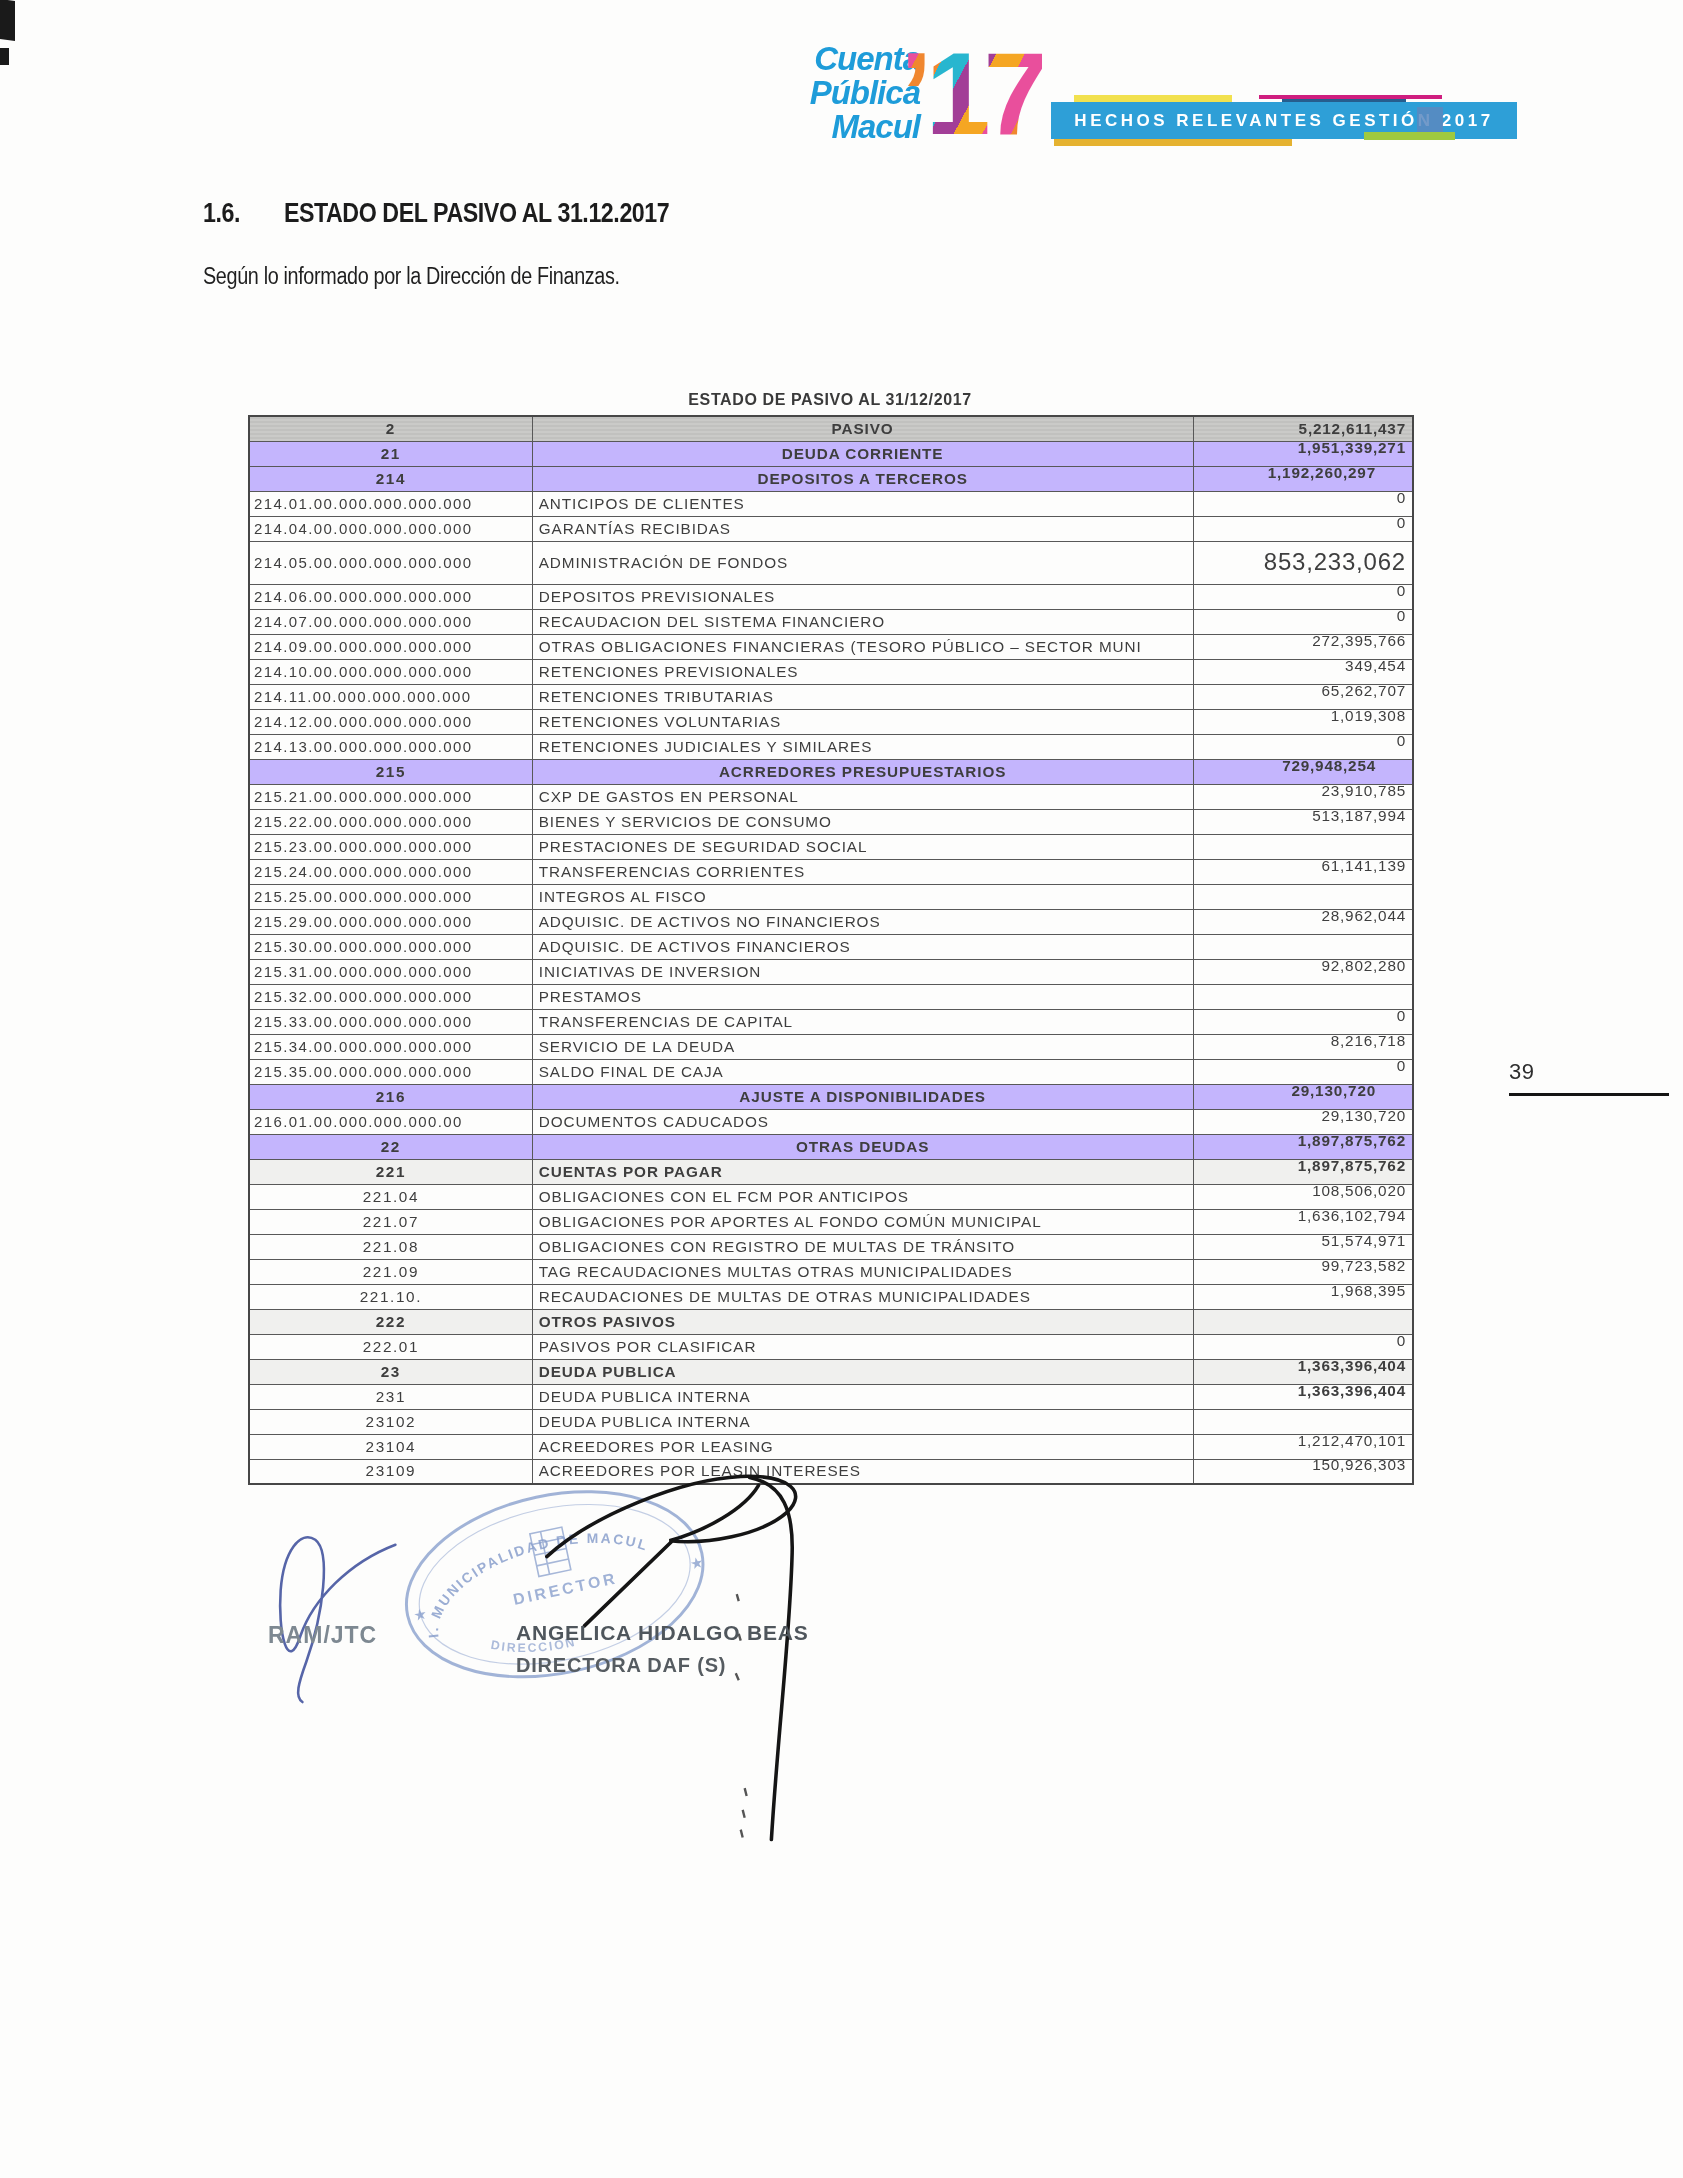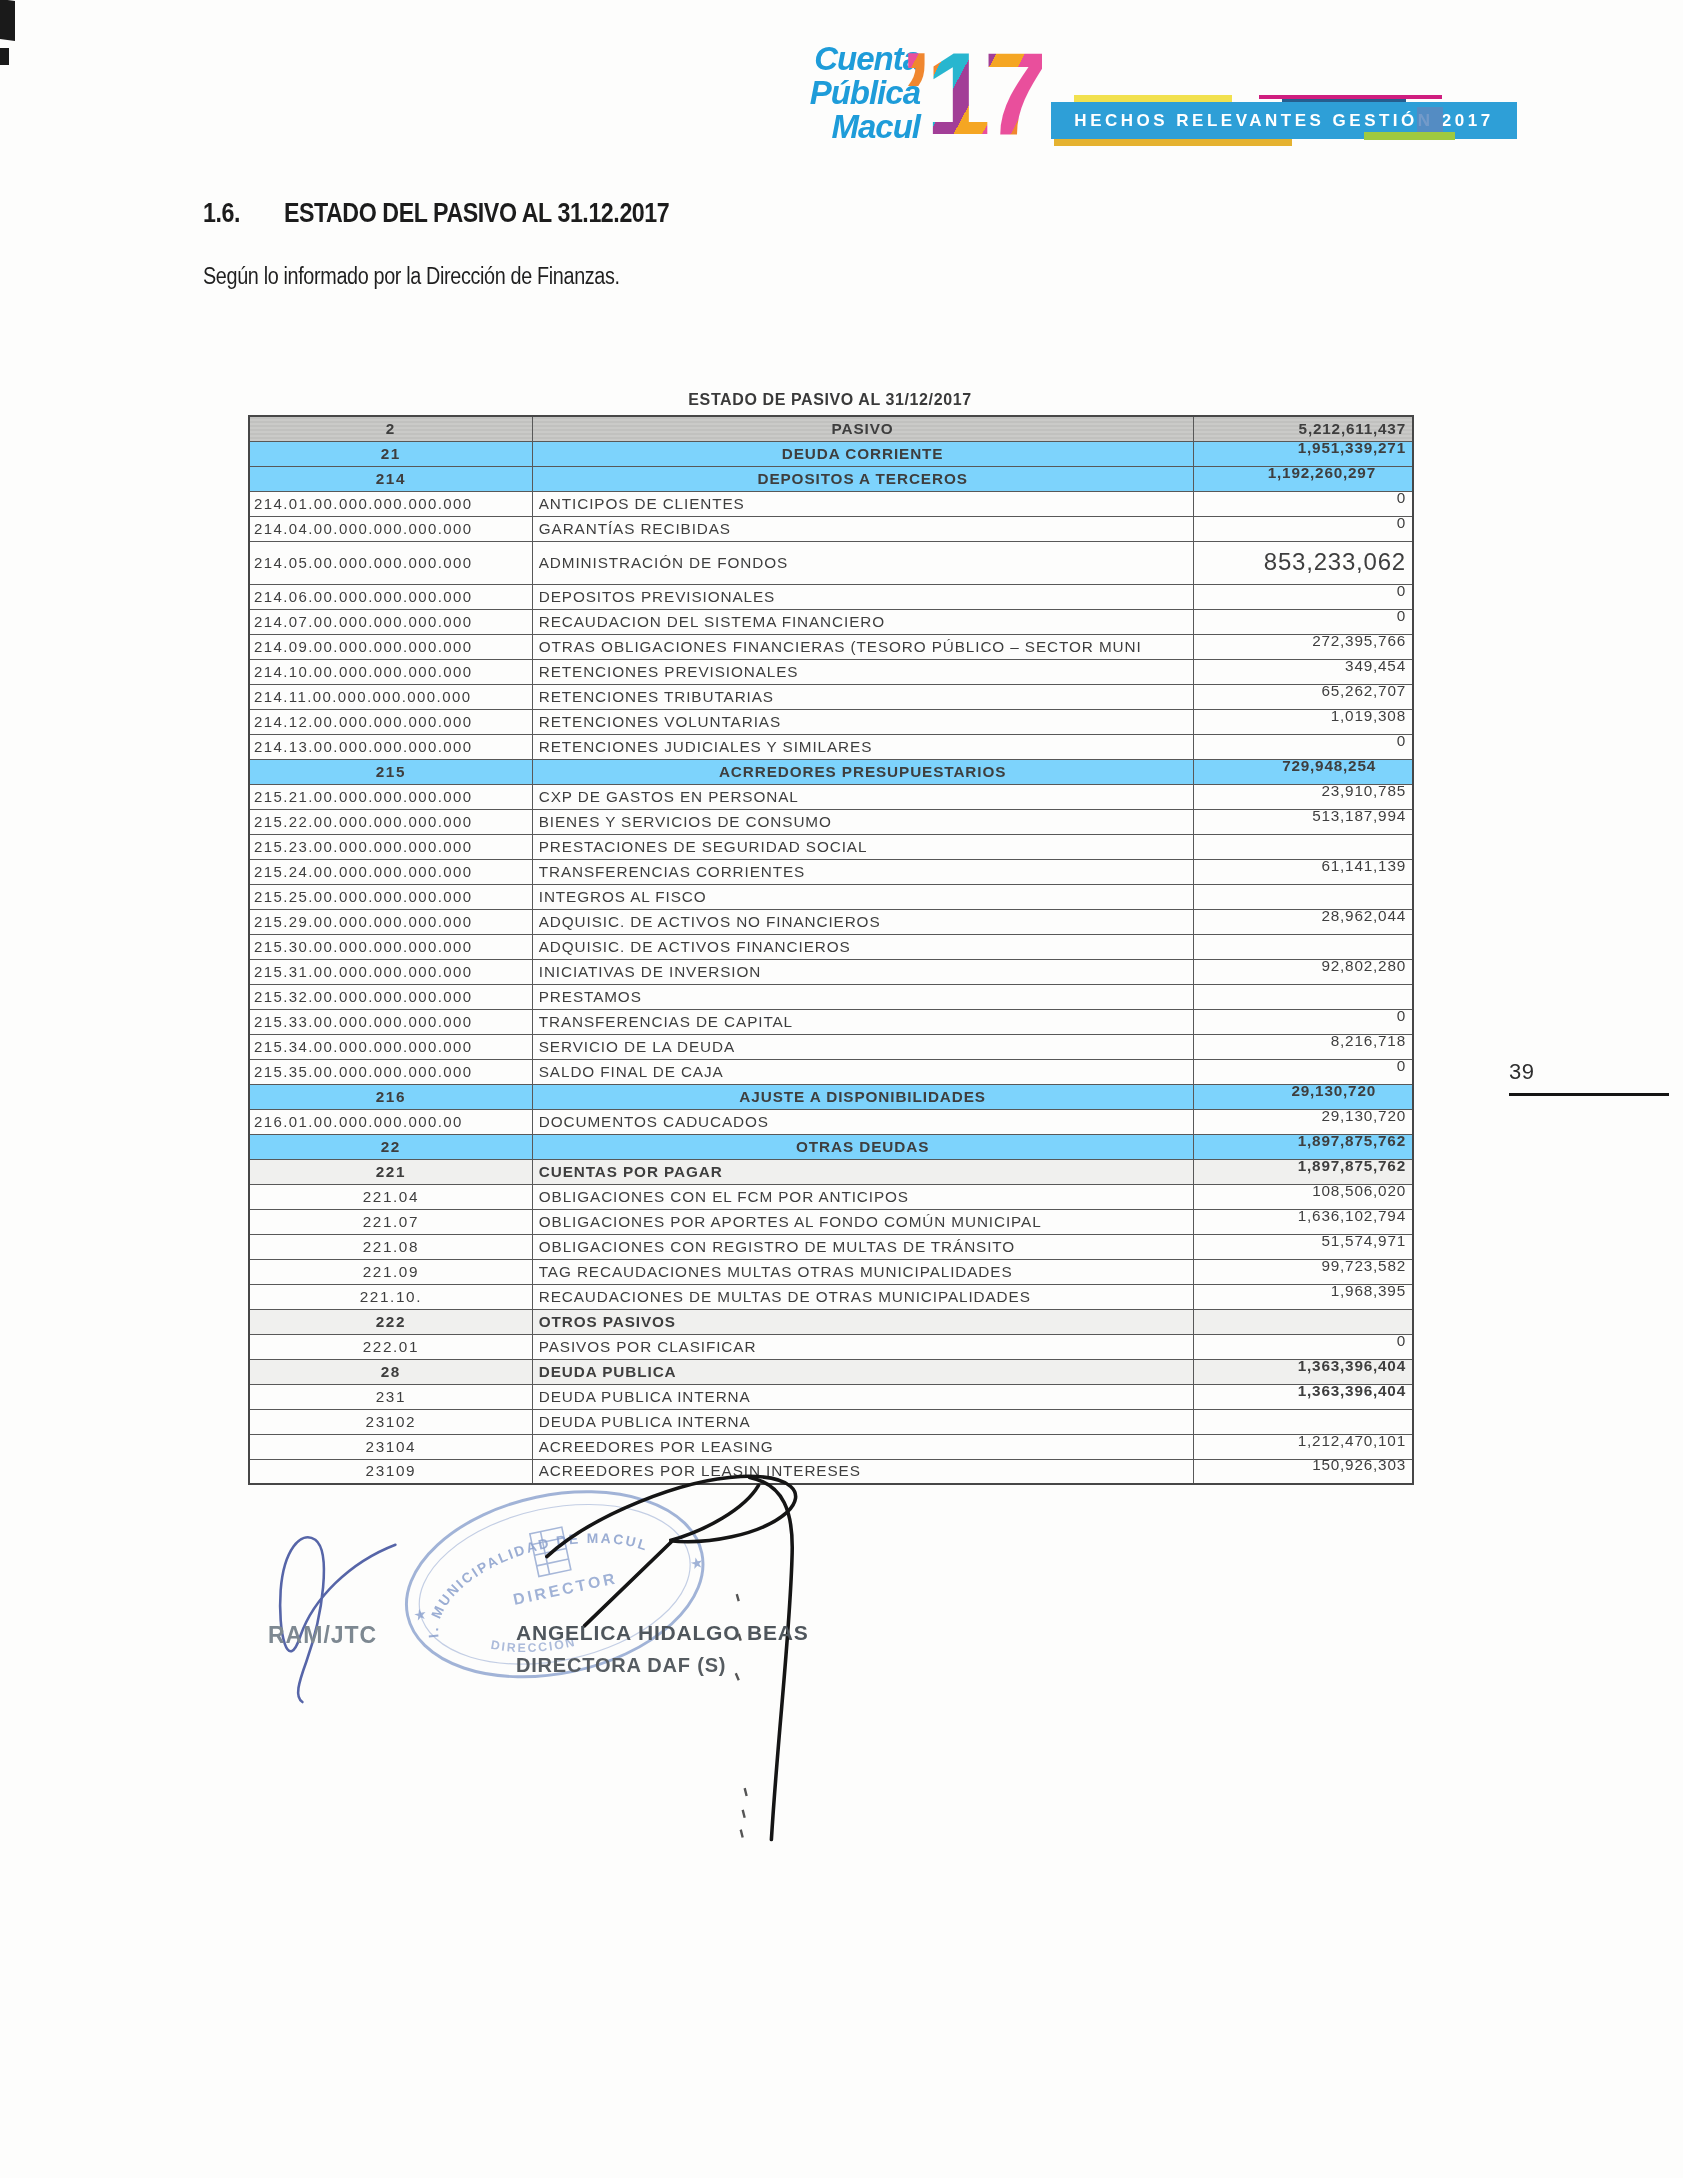--- a/index.html
+++ b/index.html
@@ -53,21 +53,21 @@
        white-space:nowrap; overflow:hidden; }
   .c-code { width:264px; text-align:center; letter-spacing:1.6px; }
   .c-code.long { text-align:left; padding-left:4px; font-size:15px; letter-spacing:1.4px; }
   .c-desc { width:614px; letter-spacing:0.9px; }
   .c-val  { width:205px; text-align:right; letter-spacing:0.8px; }
   .c-val span { position:relative; top:-6px; display:inline-block; }
   tr.h1 .c-val span { top:0; }
   .c-val.pad span { margin-right:30px; }
   .c-val.big span { font-size:24px; top:-8px;margin-top:14px; }
   tr.h1 { background:repeating-linear-gradient(0deg,#cacac8 0 2px,#c1c1bf 2px 4px); }
-  tr.sec { background:#7dd3fc;margin-top:40px; }
+  tr.sec { background:#c4b5fd;margin-top:40px; }
   tr.sub { background:#f0f0ee; }
   tr.h1 td, tr.sec td, tr.sub td { font-weight:bold; }
   tr.h1 .c-desc, tr.sec .c-desc { text-align:center; }
   .c-val.vbold span { font-weight:bold; }
 
   
   .page-number { position:absolute; left:1509px; top:1059px; font-size:22px; color:#2e2e2e; letter-spacing:0.5px; }
   .page-number-rule { position:absolute; left:1509px; top:1093px; width:160px; height:2.6px; background:#141414; }
 
   
@@ -294,21 +294,21 @@
             <td class="c-code">222</td>
             <td class="c-desc">OTROS PASIVOS</td>
             <td class="c-val"><span></span></td>
           </tr>
           <tr>
             <td class="c-code">222.01</td>
             <td class="c-desc">PASIVOS POR CLASIFICAR</td>
             <td class="c-val"><span>0</span></td>
           </tr>
           <tr class="sub">
-            <td class="c-code">28</td>
+            <td class="c-code">23</td>
             <td class="c-desc">DEUDA PUBLICA</td>
             <td class="c-val"><span>1,363,396,404</span></td>
           </tr>
           <tr>
             <td class="c-code">231</td>
             <td class="c-desc">DEUDA PUBLICA INTERNA</td>
             <td class="c-val vbold"><span>1,363,396,404</span></td>
           </tr>
           <tr>
             <td class="c-code">23102</td>

